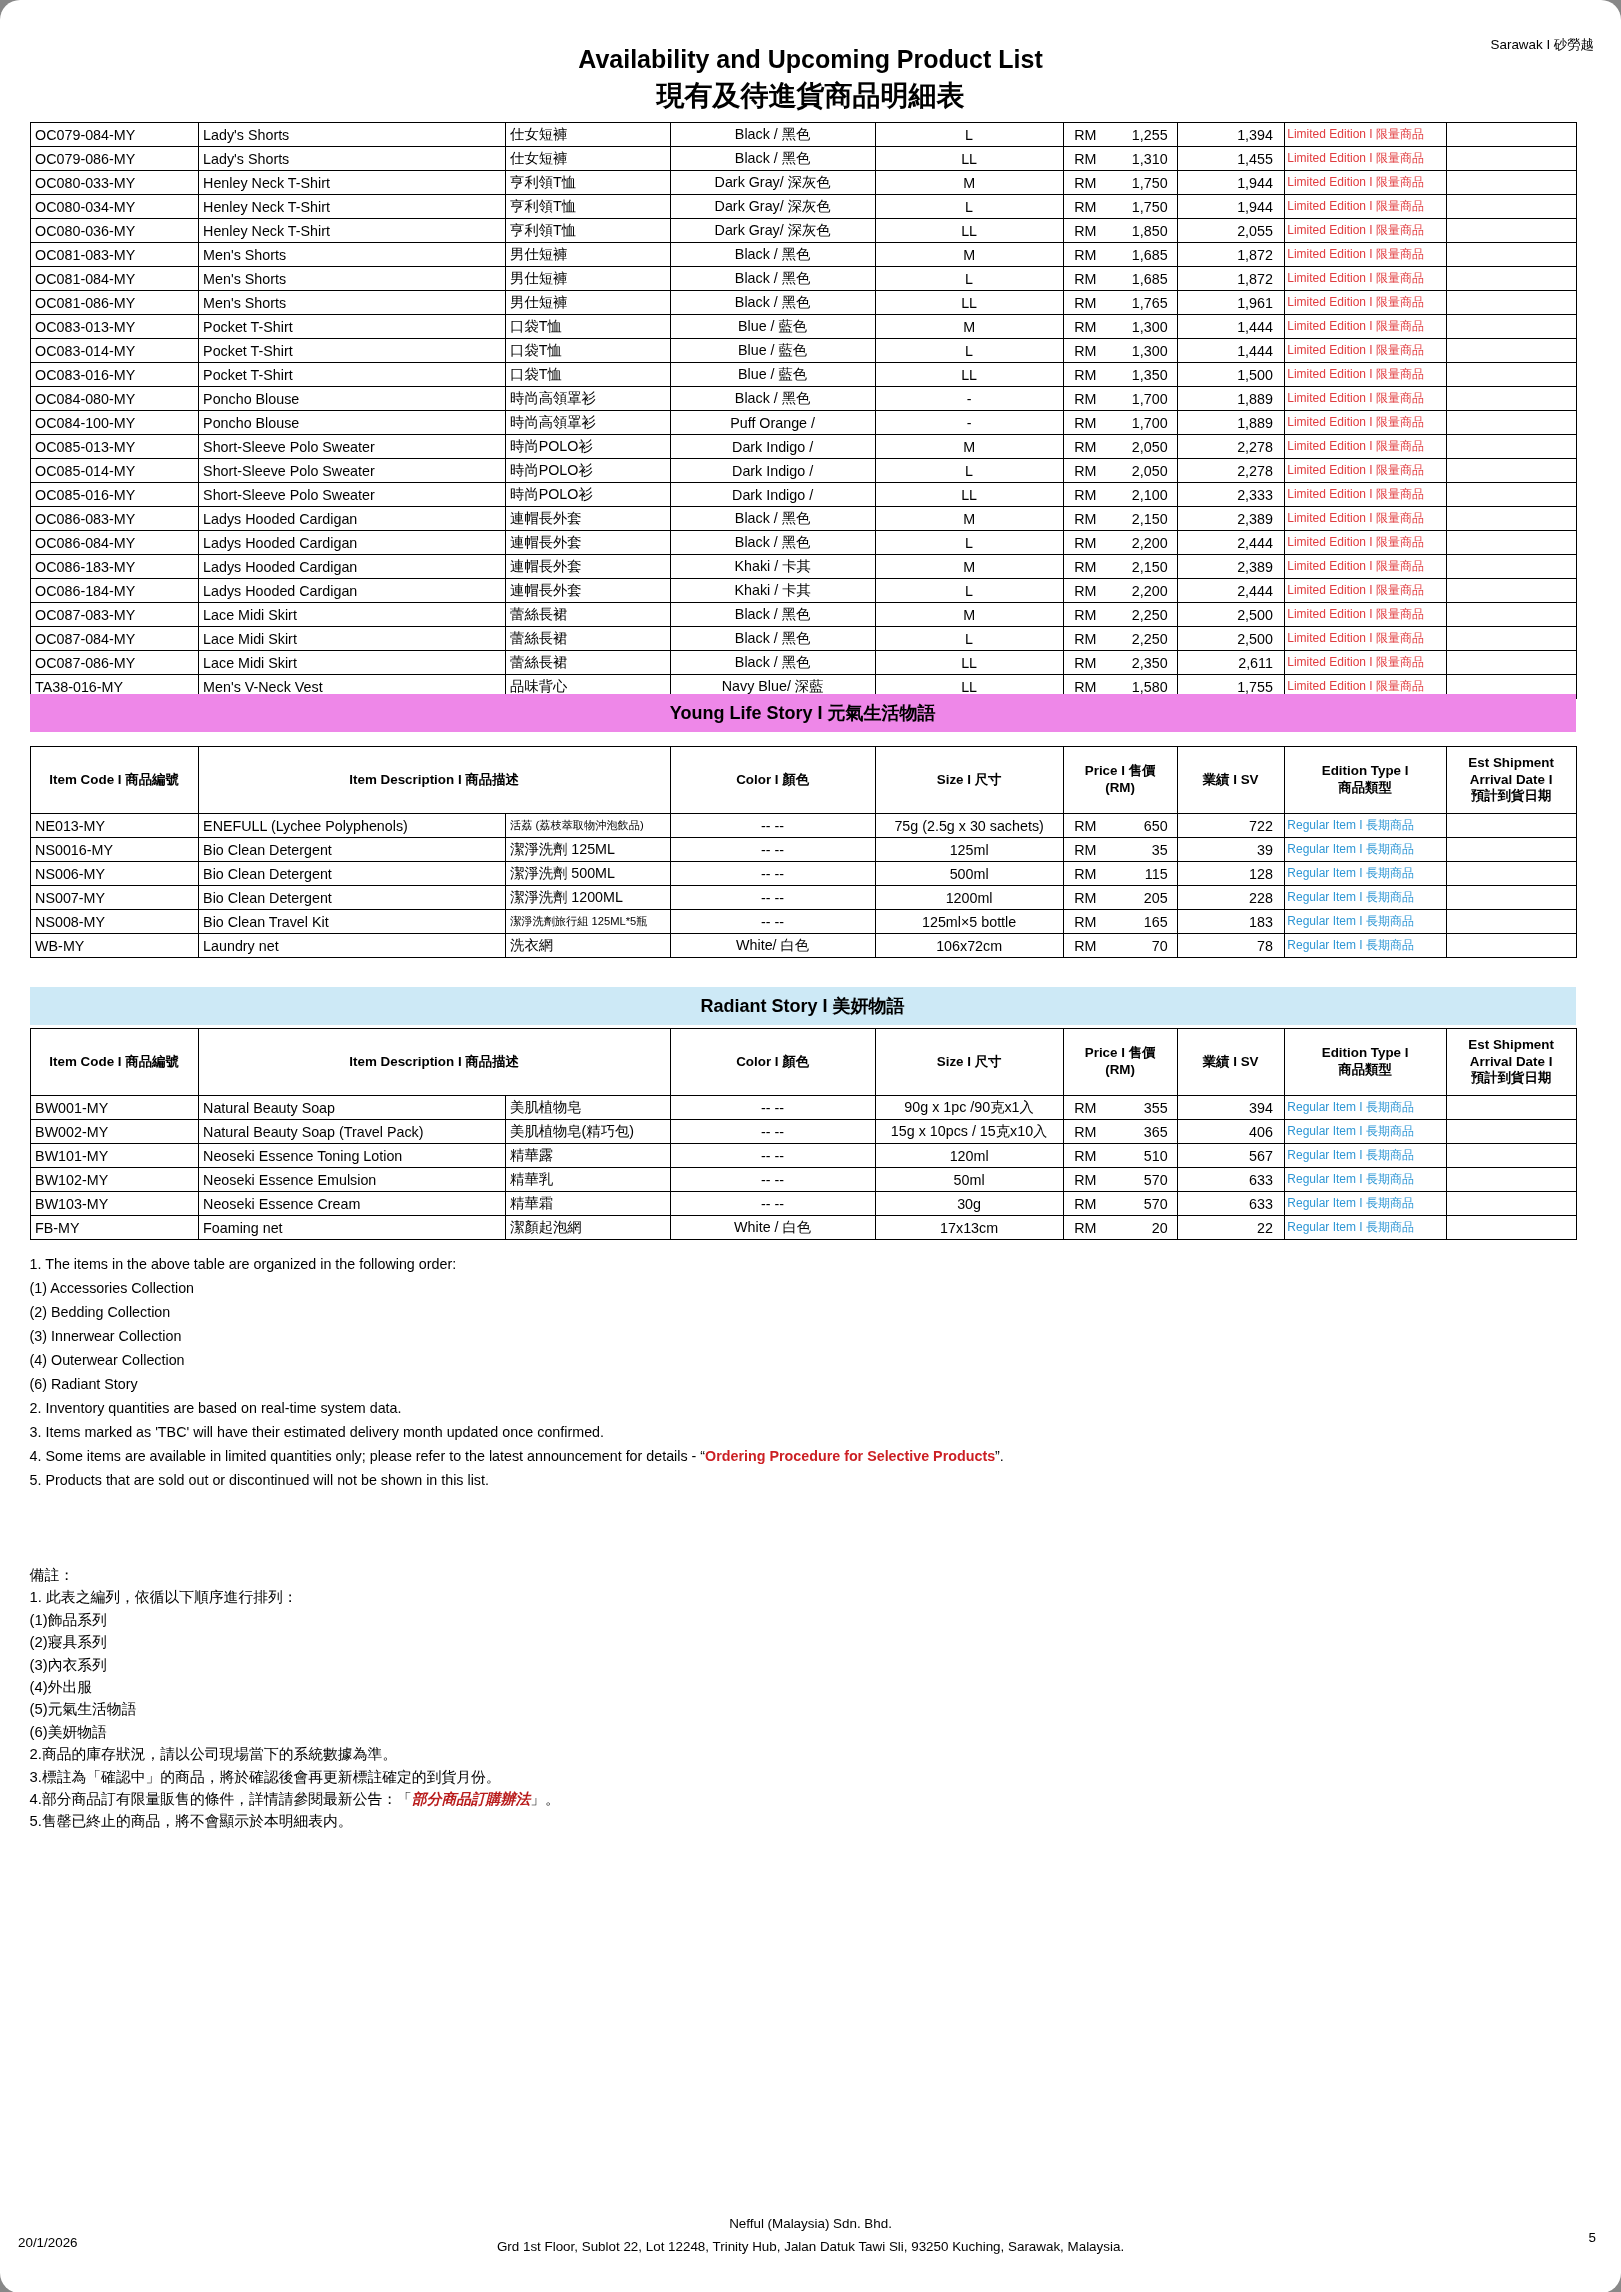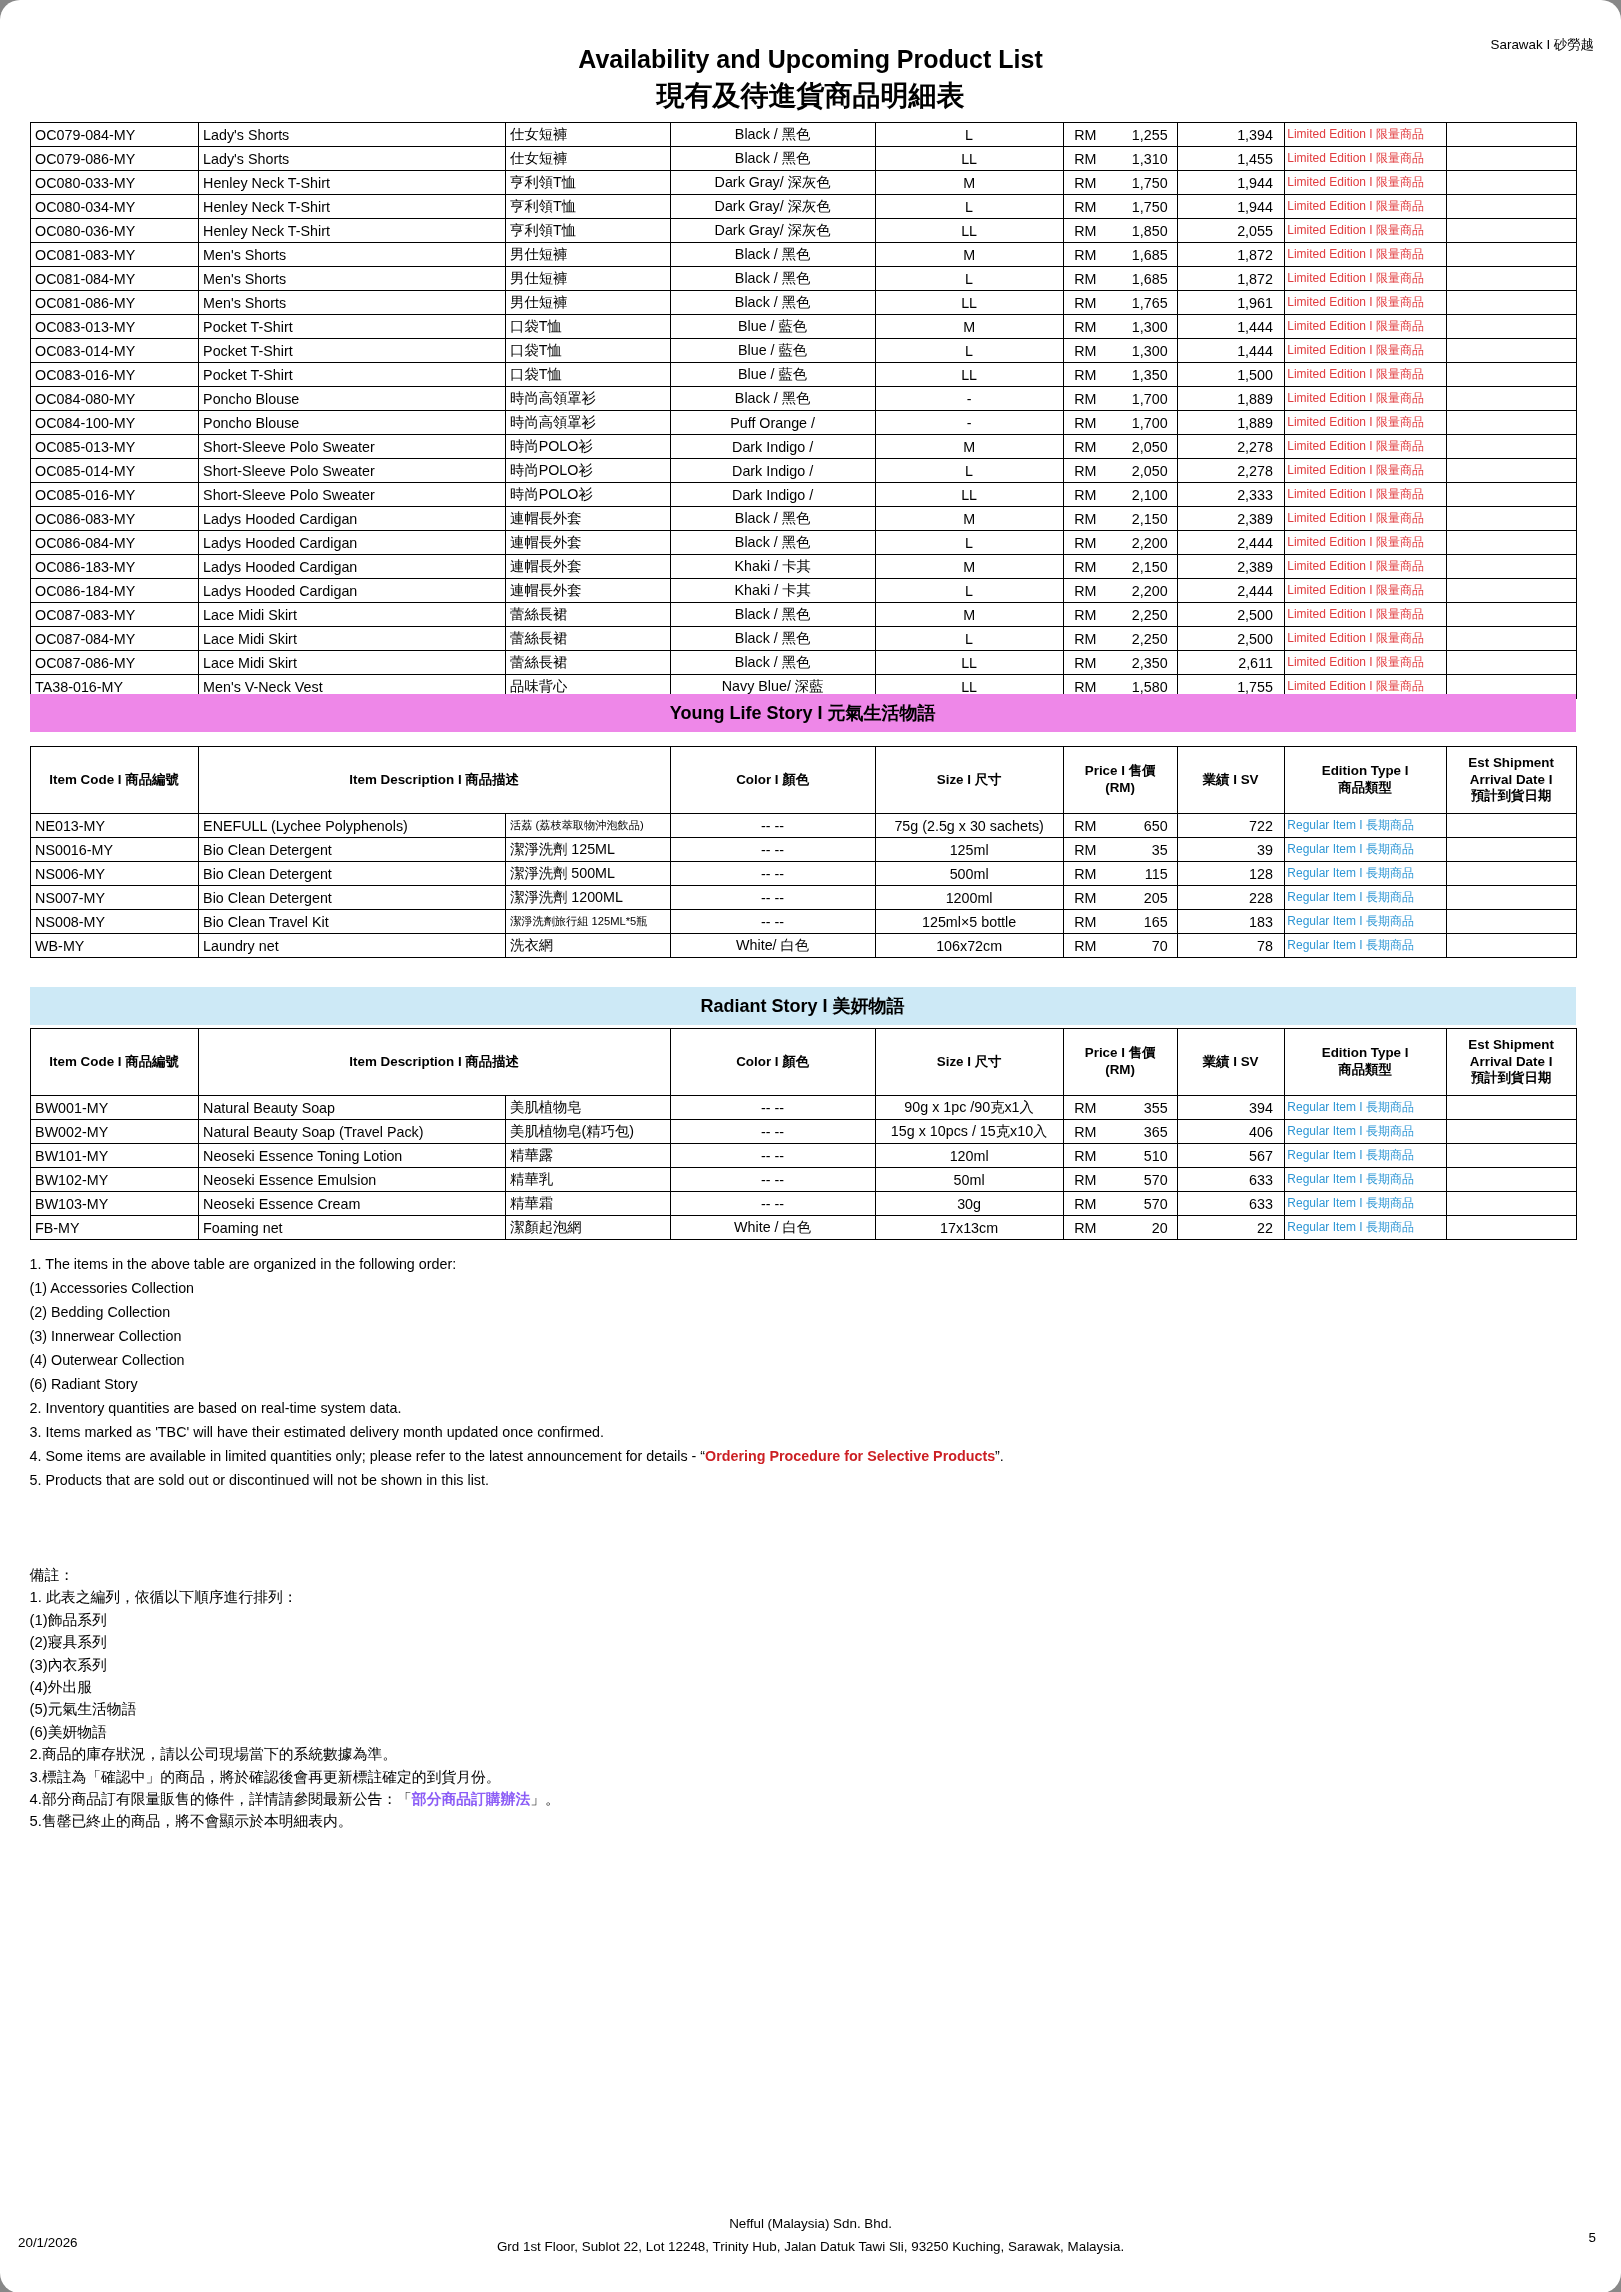--- a/index.html
+++ b/index.html
@@ -733,21 +733,21 @@
     <div>備註：</div>
     <div>1. 此表之編列，依循以下順序進行排列：</div>
     <div>(1)飾品系列</div>
     <div>(2)寢具系列</div>
     <div>(3)內衣系列</div>
     <div>(4)外出服</div>
     <div>(5)元氣生活物語</div>
     <div>(6)美妍物語</div>
     <div>2.商品的庫存狀況，請以公司現場當下的系統數據為準。</div>
     <div>3.標註為「確認中」的商品，將於確認後會再更新標註確定的到貨月份。</div>
-    <div><span>4.部分商品訂有限量販售的條件，詳情請參閱最新公告：「</span><span class="red-bold" style="color: #8b5cf6;">部分商品訂購辦法</span><span>」。</span></div>
+    <div><span>4.部分商品訂有限量販售的條件，詳情請參閱最新公告：「</span><span class="red-bold" style="color: #b91c1c; font-style: italic;">部分商品訂購辦法</span><span>」。</span></div>
     <div>5.售罄已終止的商品，將不會顯示於本明細表内。</div>
   </div>
 
   <div class="abs footer-date">20/1/2026</div>
   <div class="abs footer-center">
     <div>Nefful (Malaysia) Sdn. Bhd.</div>
     <div>Grd 1st Floor, Sublot 22, Lot 12248, Trinity Hub, Jalan Datuk Tawi Sli, 93250 Kuching, Sarawak, Malaysia.</div>
   </div>
   <div class="abs footer-page">5</div>
 

